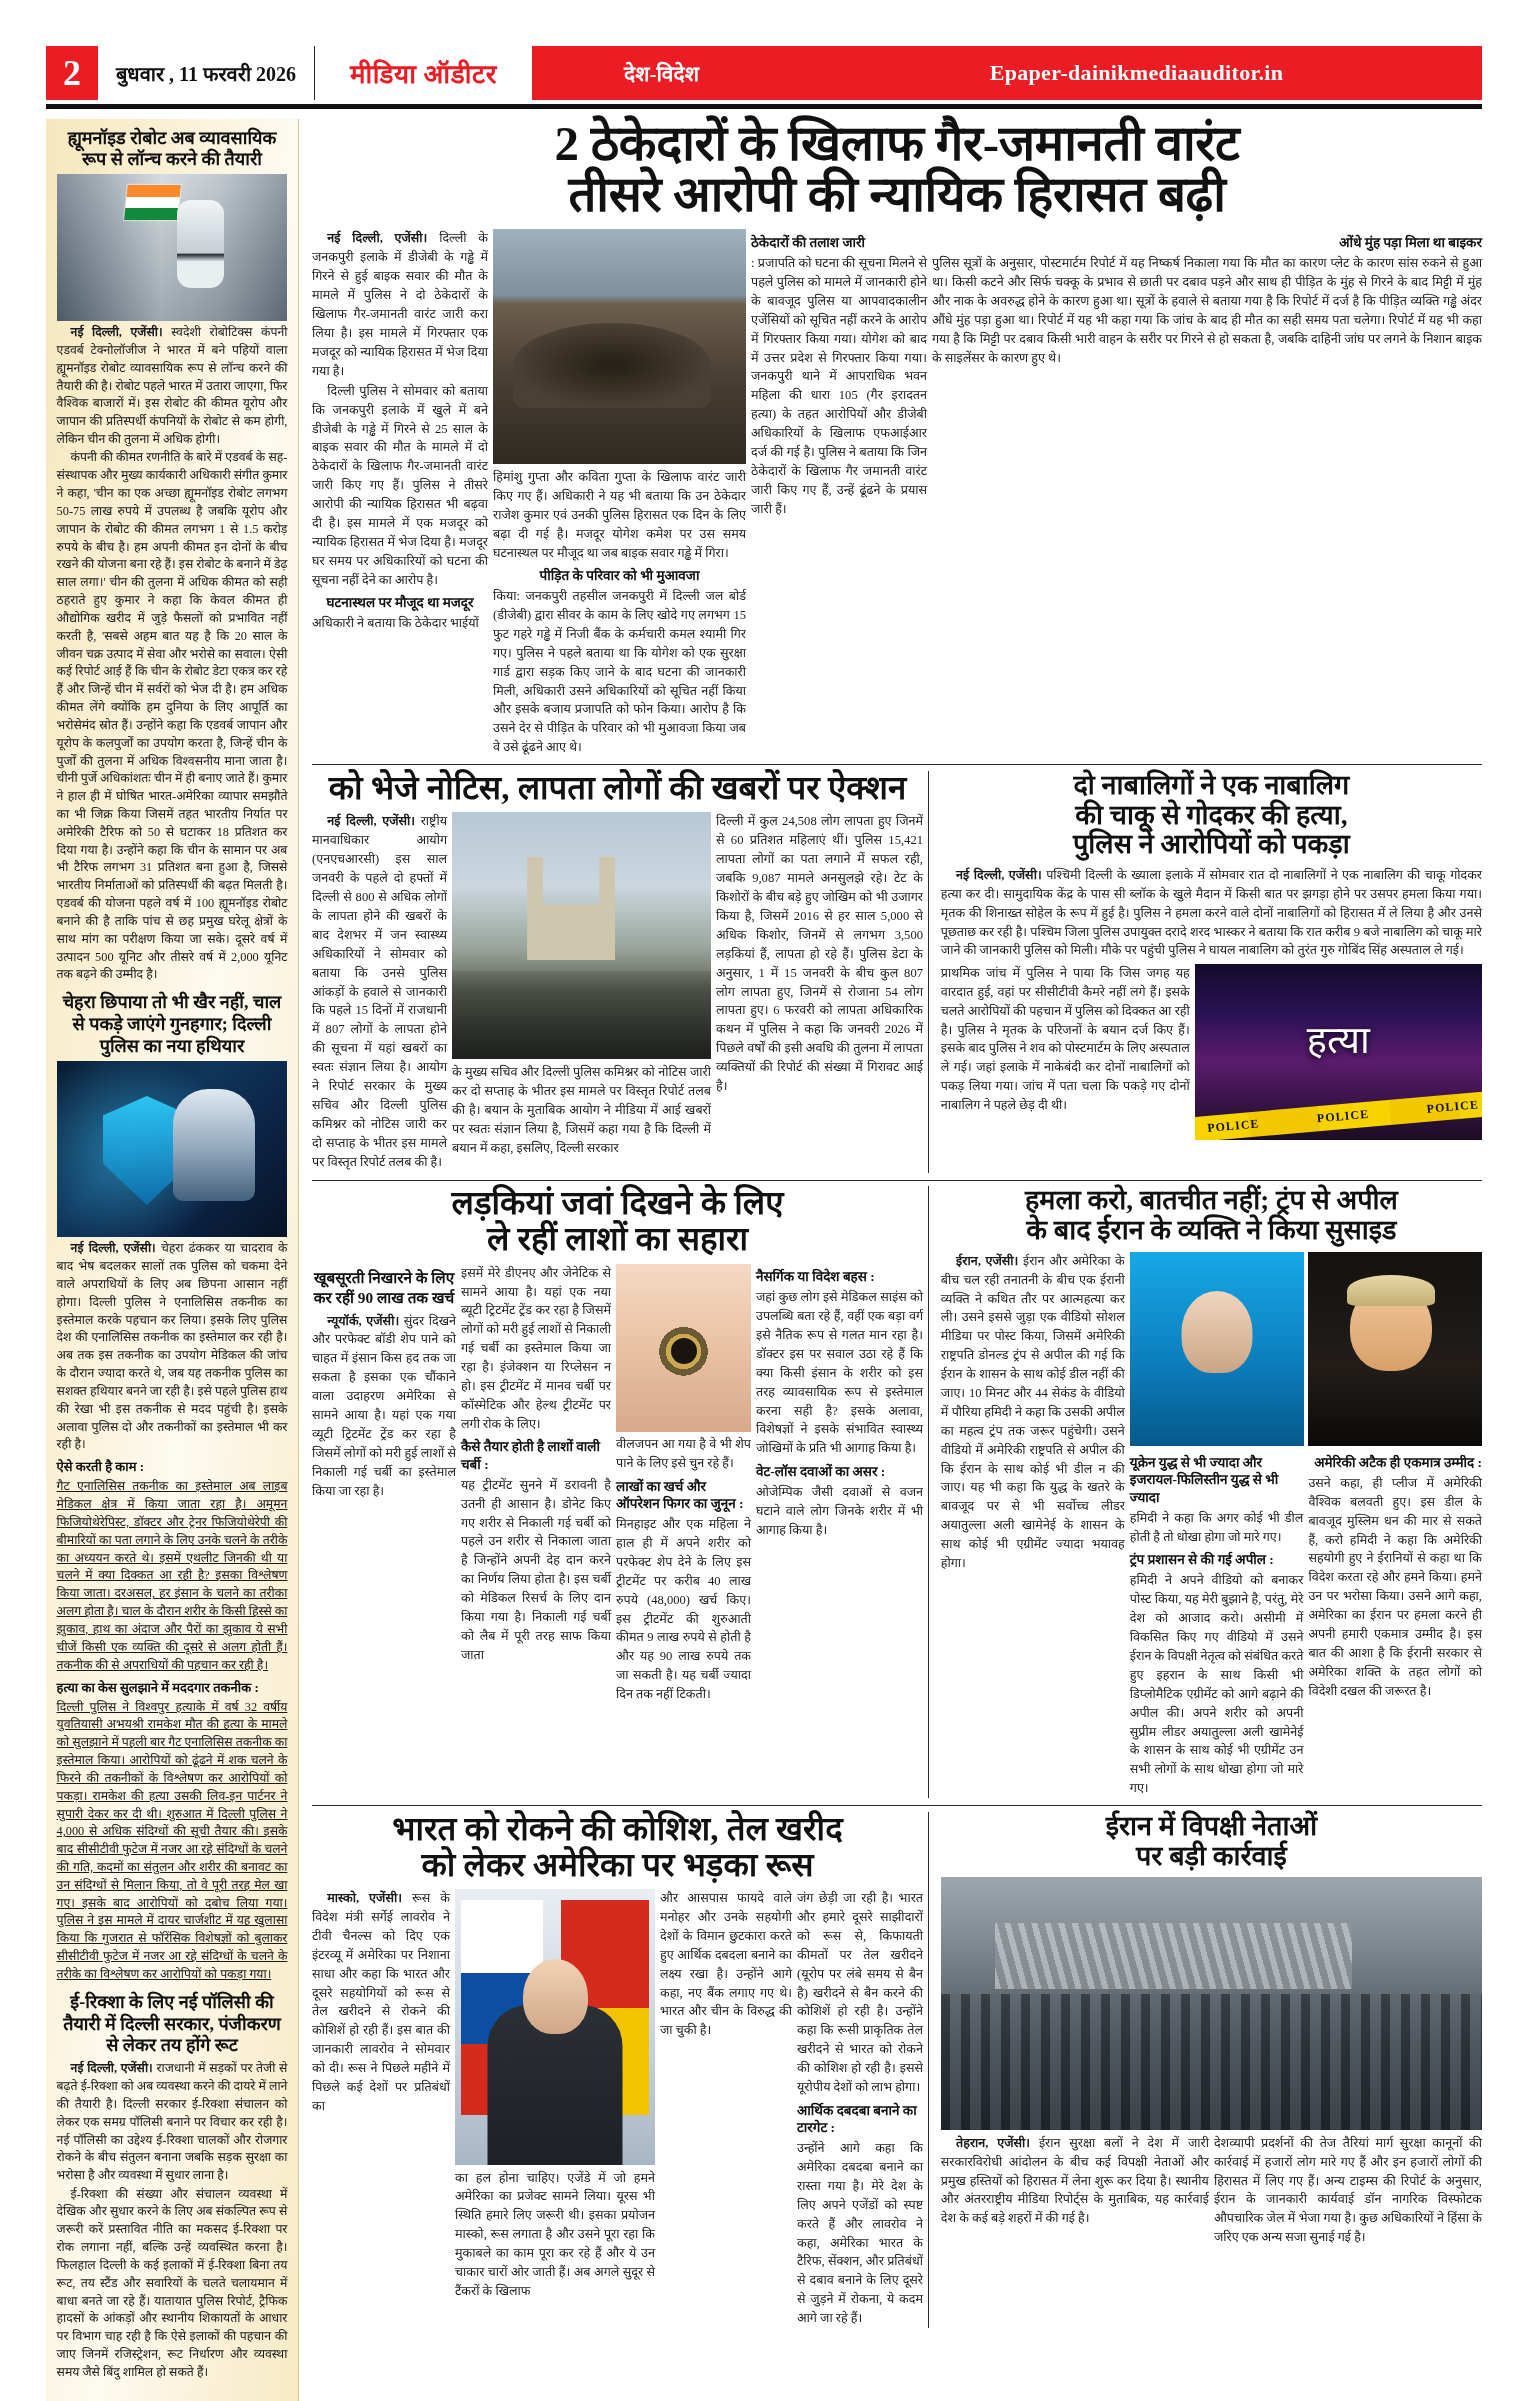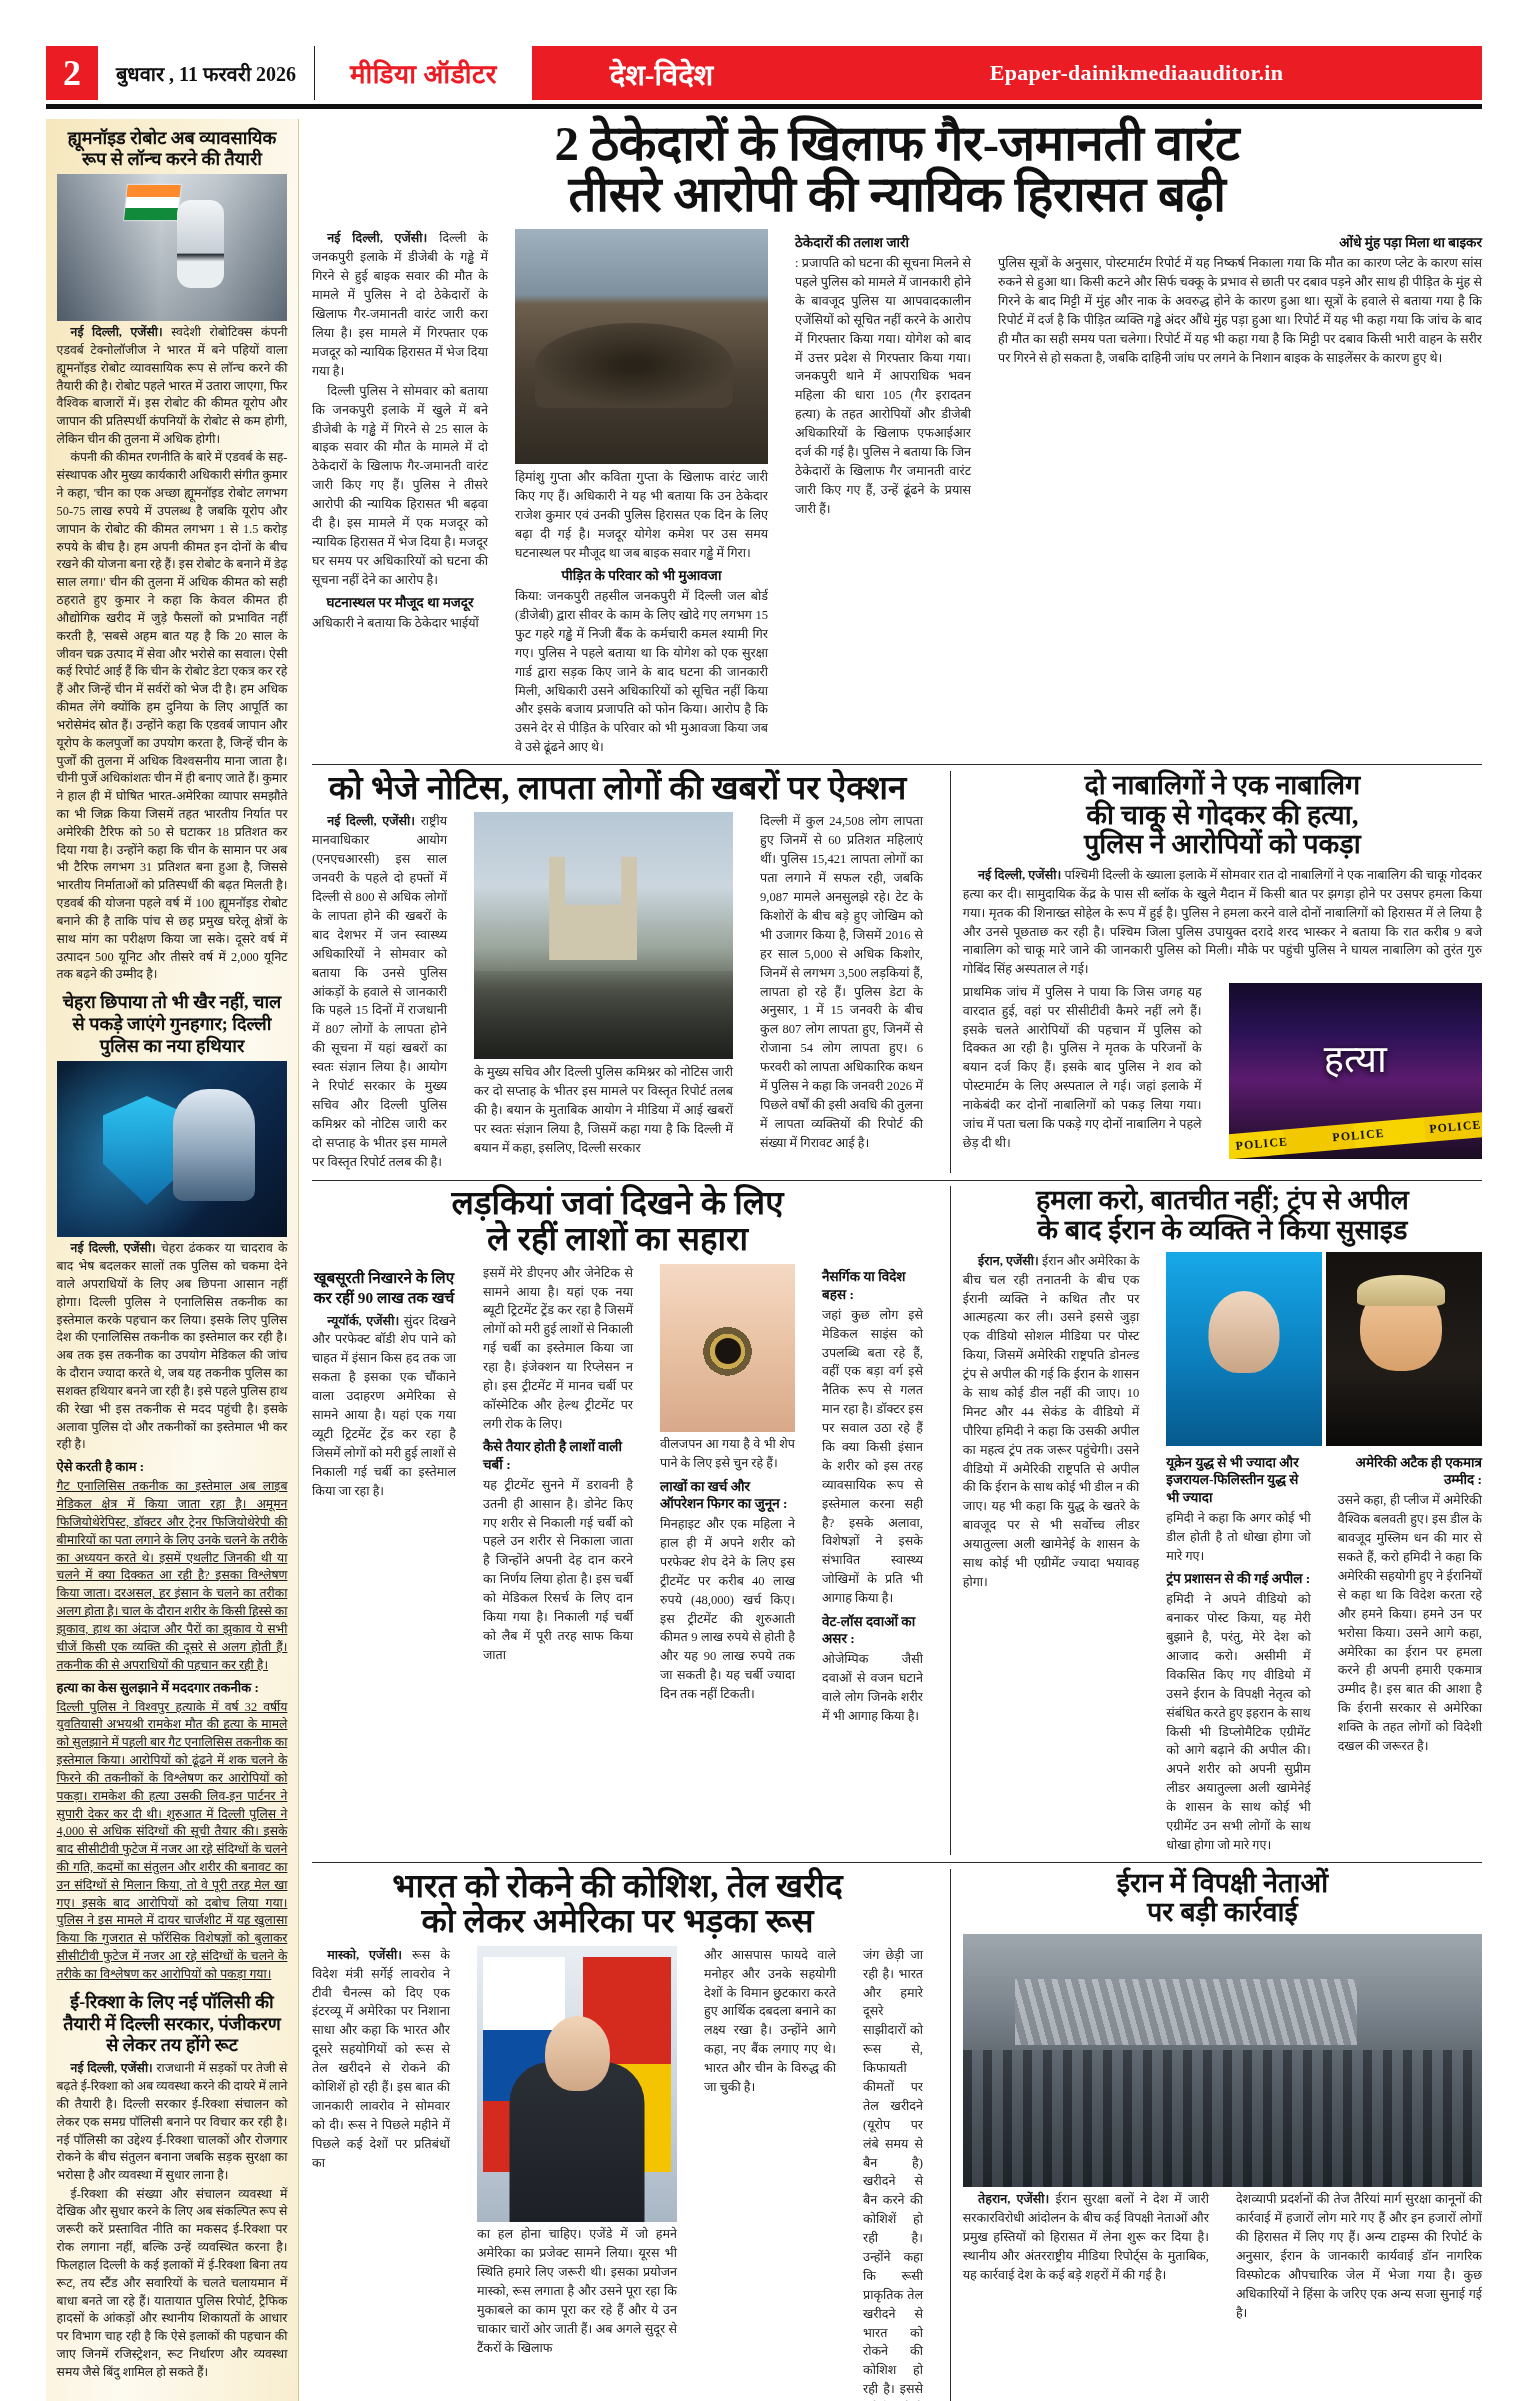--- a/index.html
+++ b/index.html
@@ -56,21 +56,21 @@
     display: flex;
     align-items: center;
     justify-content: center;
     letter-spacing: 0.6px;
   }
   .mh-section {
     flex: 0 0 259px;
     background: #ec1c24;
     color: #fff;
     font-weight: bold;
-    font-size: 29px;
+    font-size: 21px;
     display: flex;
     align-items: center;
     justify-content: center;
   }
   .mh-url {
     flex: 1;
     background: #ec1c24;
     color: #fff;
     font-family: "Liberation Serif", serif;
     font-weight: bold;
@@ -332,21 +332,21 @@
     background: repeating-linear-gradient(90deg, rgba(20,25,30,.55) 0 9.4px, rgba(90,100,110,.35) 9.4px 20px);
   }
   .ph-protest::after{
     content:"";position:absolute;left:10%;top:18%;width:66%;height:26%;
     background: repeating-linear-gradient(75deg,#c7ccd1 0 5.9px, #8e959b 5.9px 13px);
     opacity:.7;
   }
 
   
   .mt6{margin-top:3.5px}.mt10{margin-top:5.9px}.mt14{margin-top:8.2px}
-  .flexrow{display:flex;gap:27px}
+  .flexrow{display:flex;gap:5px}
   .blk{margin-bottom:8.2px}
 </style>
 </head>
 <body>
 
 <div class="page">
 
   <div class="masthead">
     <div class="mh-pagenum">2</div>
     <div class="mh-date">बुधवार , 11 फरवरी 2026</div>

